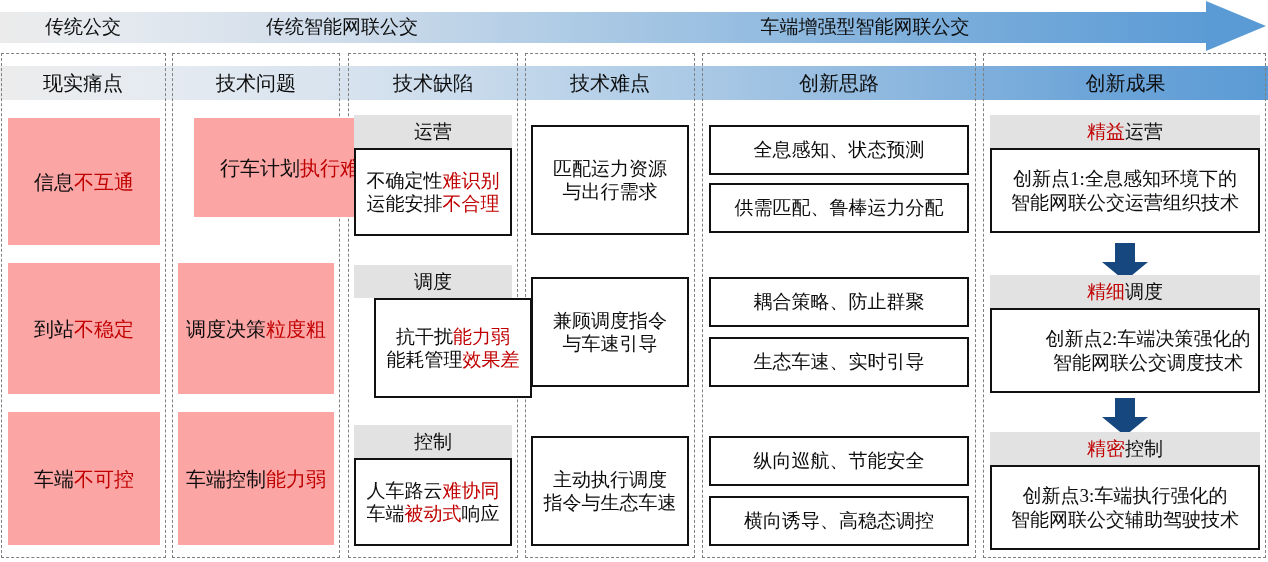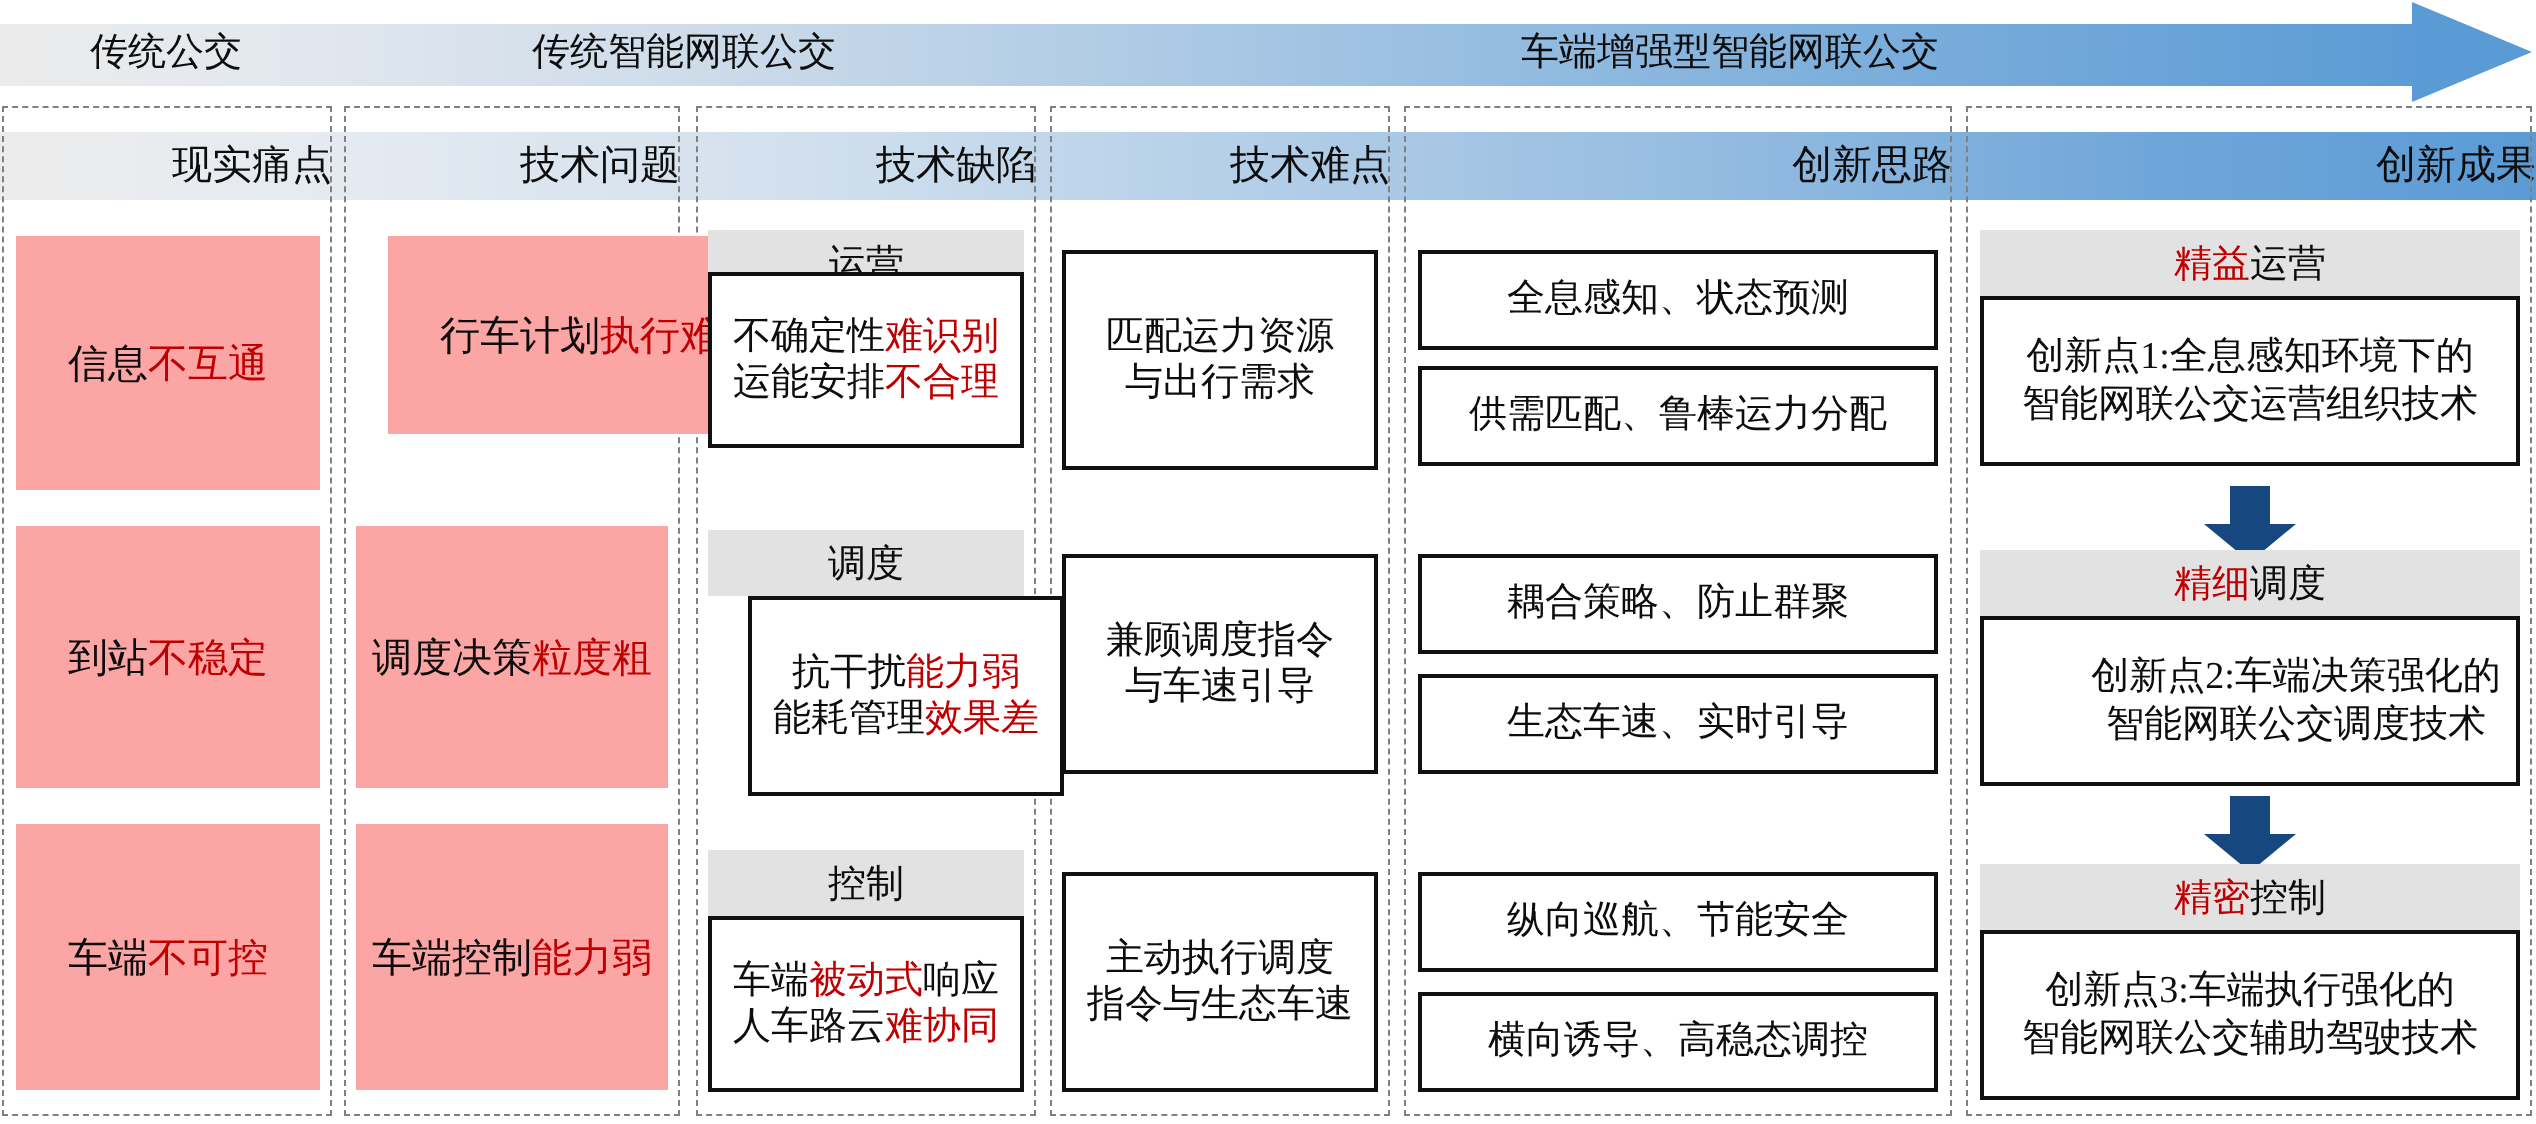--- a/index.html
+++ b/index.html
@@ -41,21 +41,21 @@
   }
   .bl0{left:0;width:166px;}
   .bl1{left:166px;width:352px;}
   .bl2{left:518px;width:694px;}
 
   
   .colhead{
     position:absolute;
     top:66px; height:20px;
     line-height:34px;
-    text-align:right;
+    text-align:center;
     font-size:20px;
     color:#0d0d0d;
     white-space:nowrap;
   }
 
   
   .colframe{
     position:absolute;
     top:53px;
     height:505px;
@@ -165,40 +165,40 @@
     <div class="txt"><span>行车计划</span><span class="red">执行难</span></div>
   </div>
   <div class="greyband" style="left:178px;top:263px;width:156px;height:131px;">
     <div class="txt"><span>调度决策</span><span class="red">粒度粗</span></div>
   </div>
   <div class="greyband" style="left:178px;top:412px;width:156px;height:133px;">
     <div class="txt"><span>车端控制</span><span class="red">能力弱</span></div>
   </div>
 
   <div class="caption" style="left:354px;top:115px;width:158px;height:33px;">运营</div>
-  <div class="wbox" style="left:354px;top:136px;width:158px;height:88px;justify-content:flex-end;">
+  <div class="wbox" style="left:354px;top:148px;width:158px;height:88px;justify-content:flex-end;">
     <div class="inner">
       <div><span>不确定性</span><span class="red">难识别</span></div>
       <div><span>运能安排</span><span class="red">不合理</span></div>
     </div>
   </div>
 
   <div class="caption" style="left:354px;top:265px;width:158px;height:33px;">调度</div>
   <div class="wbox" style="left:374px;top:298px;width:158px;height:100px;">
     <div class="inner">
       <div><span>抗干扰</span><span class="red">能力弱</span></div>
       <div><span>能耗管理</span><span class="red">效果差</span></div>
     </div>
   </div>
 
   <div class="caption" style="left:354px;top:425px;width:158px;height:33px;">控制</div>
   <div class="wbox" style="left:354px;top:458px;width:158px;height:88px;">
     <div class="inner">
+      <div><span>人车路云</span><span class="red">难协同</span></div>
       <div><span>车端</span><span class="red">被动式</span><span>响应</span></div>
-      <div><span>人车路云</span><span class="red">难协同</span></div>
     </div>
   </div>
 
   <div class="wbox" style="left:531px;top:125px;width:158px;height:110px;">
     <div class="inner">
       <div>匹配运力资源</div>
       <div>与出行需求</div>
     </div>
   </div>
   <div class="wbox" style="left:531px;top:277px;width:158px;height:110px;">

